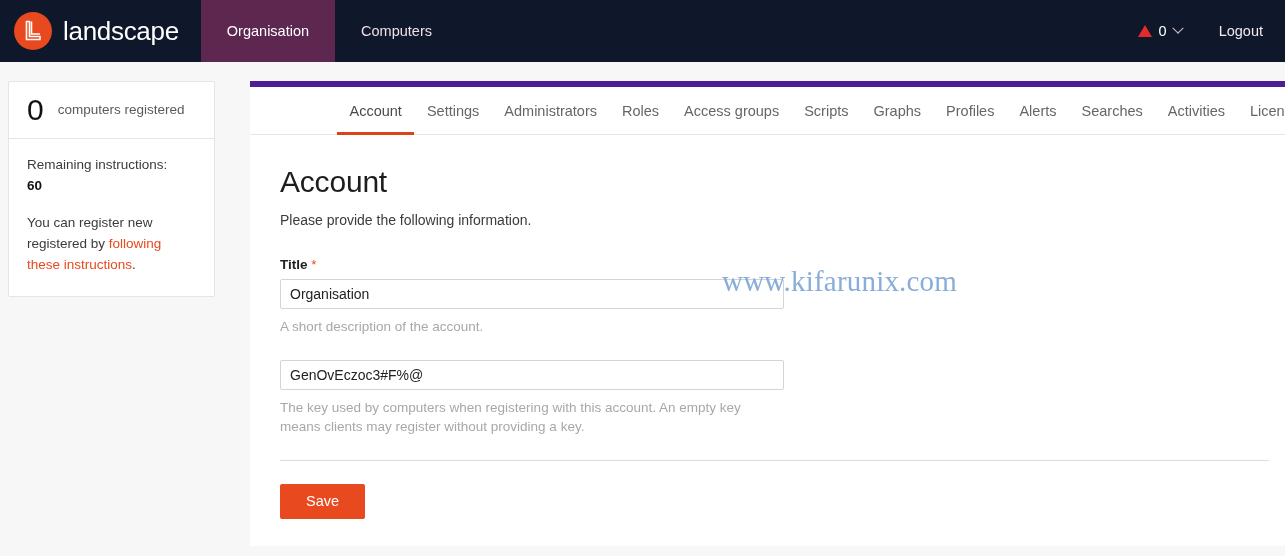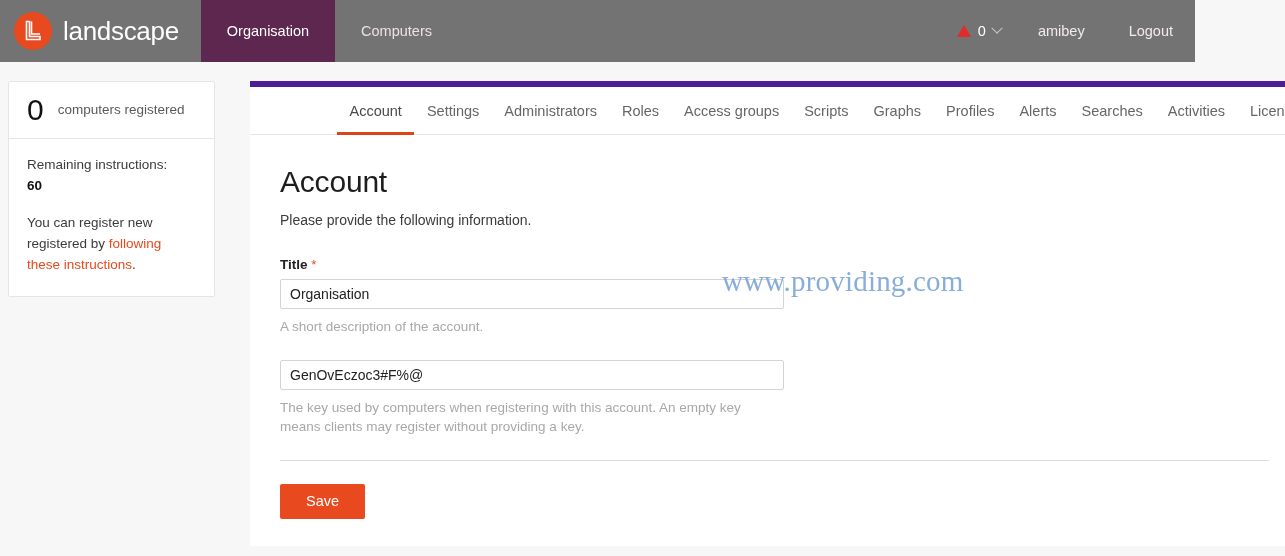--- a/index.html
+++ b/index.html
@@ -14,23 +14,23 @@
     font-family: "Liberation Sans", sans-serif;
     background: #f7f7f7;
     color: #111;
     -webkit-font-smoothing: antialiased;
   }
 
   
   .topbar {
     position: absolute;
     top: 0; left: 0;
-    width: 1195px;
+    width: 1285px;
     height: 62px;
-    background: #737373;
+    background: #0f172a;
     display: flex;
     align-items: stretch;
   }
 
   .brand {
     display: flex;
     align-items: center;
     gap: 11px;
     padding: 0 22px 0 14px;
     text-decoration: none;
@@ -293,23 +293,20 @@
       <span>Computers</span>
     </a>
   </nav>
 
   <div class="topbar-right">
     <a class="alerts-item" href="#">
       <span class="alert-triangle"></span>
       <span>0</span>
       <span class="chev"></span>
     </a>
-    <a class="user-item" href="#">
-      <span>amibey</span>
-    </a>
     <a class="logout-item" href="#">
       <span>Logout</span>
     </a>
   </div>
 </div>
 
 <aside class="sidebar">
   <div class="card">
     <div class="reg-head">
       <div class="reg-count">0</div>
@@ -388,14 +385,14 @@
       <div class="hint">The key used by computers when registering with this account. An empty key means clients may register without providing a key.</div>
     </div>
 
     <div class="divider"></div>
 
     <div class="actions">
       <button class="btn-save" type="button">Save</button>
     </div>
   </div>
 
-  <div class="watermark">www.providing.com</div>
+  <div class="watermark">www.kifarunix.com</div>
 </main>
 
 </body></html>

